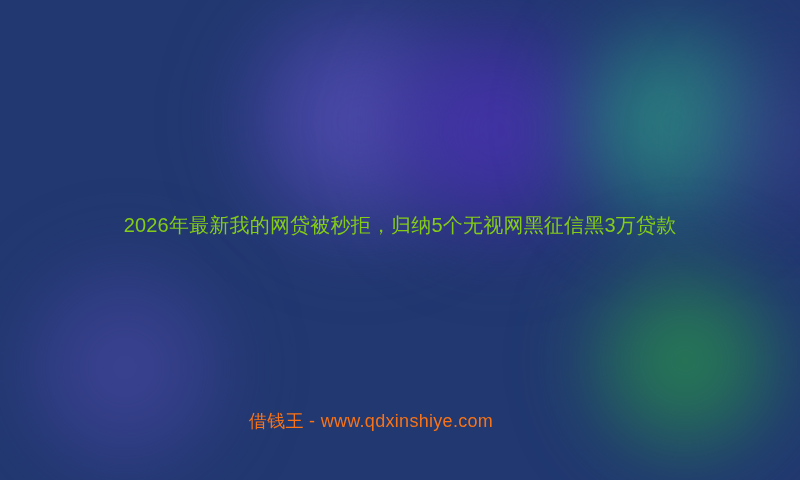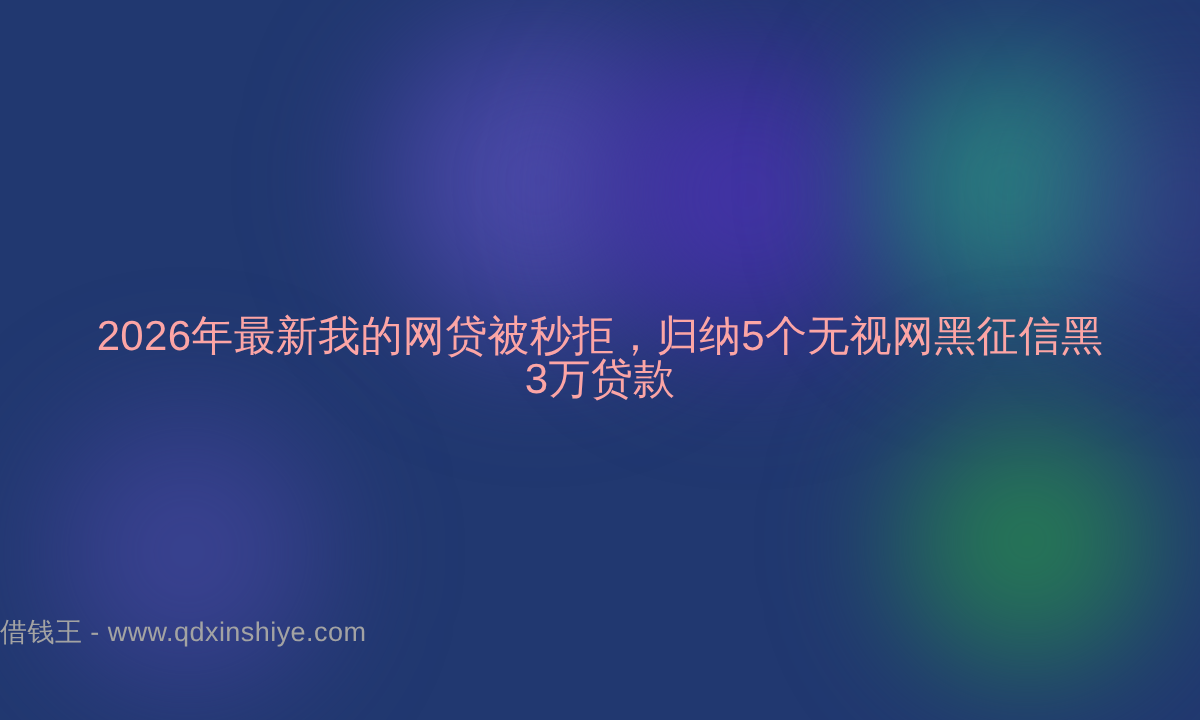--- a/index.html
+++ b/index.html
@@ -109,37 +109,37 @@
                 rgba(33, 56, 112, 0) 100%);
   }
 
   
   .headline {
     position: absolute;
     left: 0;
     right: 0;
     top: 190px;
     text-align: center;
-    color: #fca5a5;
-    font-size: 28px;
-    line-height: 29px;
+    color: #84cc16;
+    font-size: 20px;
+    line-height: 44px;
     font-weight: 400;
     letter-spacing: 0.2px;
     padding: 0 58px;
     box-sizing: border-box;
     white-space: pre-line;
   }
 
   .watermark {
     position: absolute;
     left: 0;
     right: 58px;
     top: 408px;
-    text-align: left;
-    color: #a3a3a3;
+    text-align: center;
+    color: #f97316;
     font-size: 18px;
     line-height: 26px;
     letter-spacing: 0.3px;
     font-weight: 400;
   }
 </style>
 </head>
 <body>
 
 <div id="banner">

